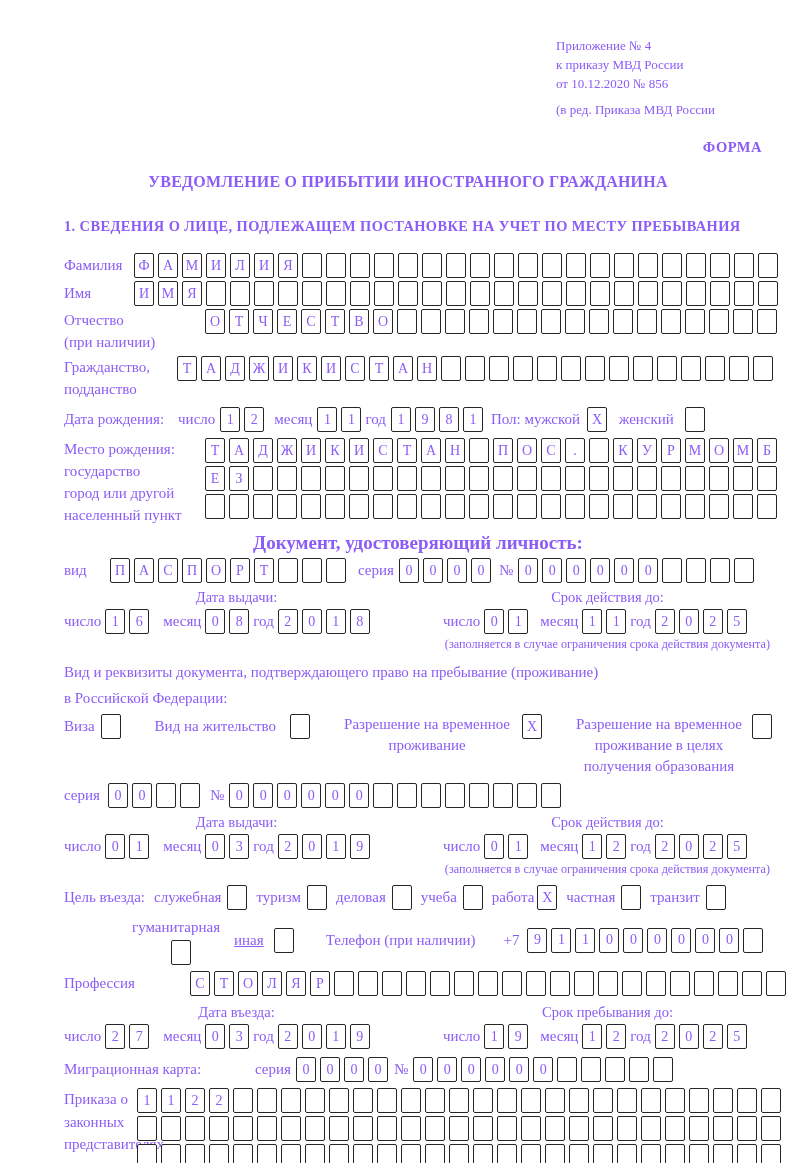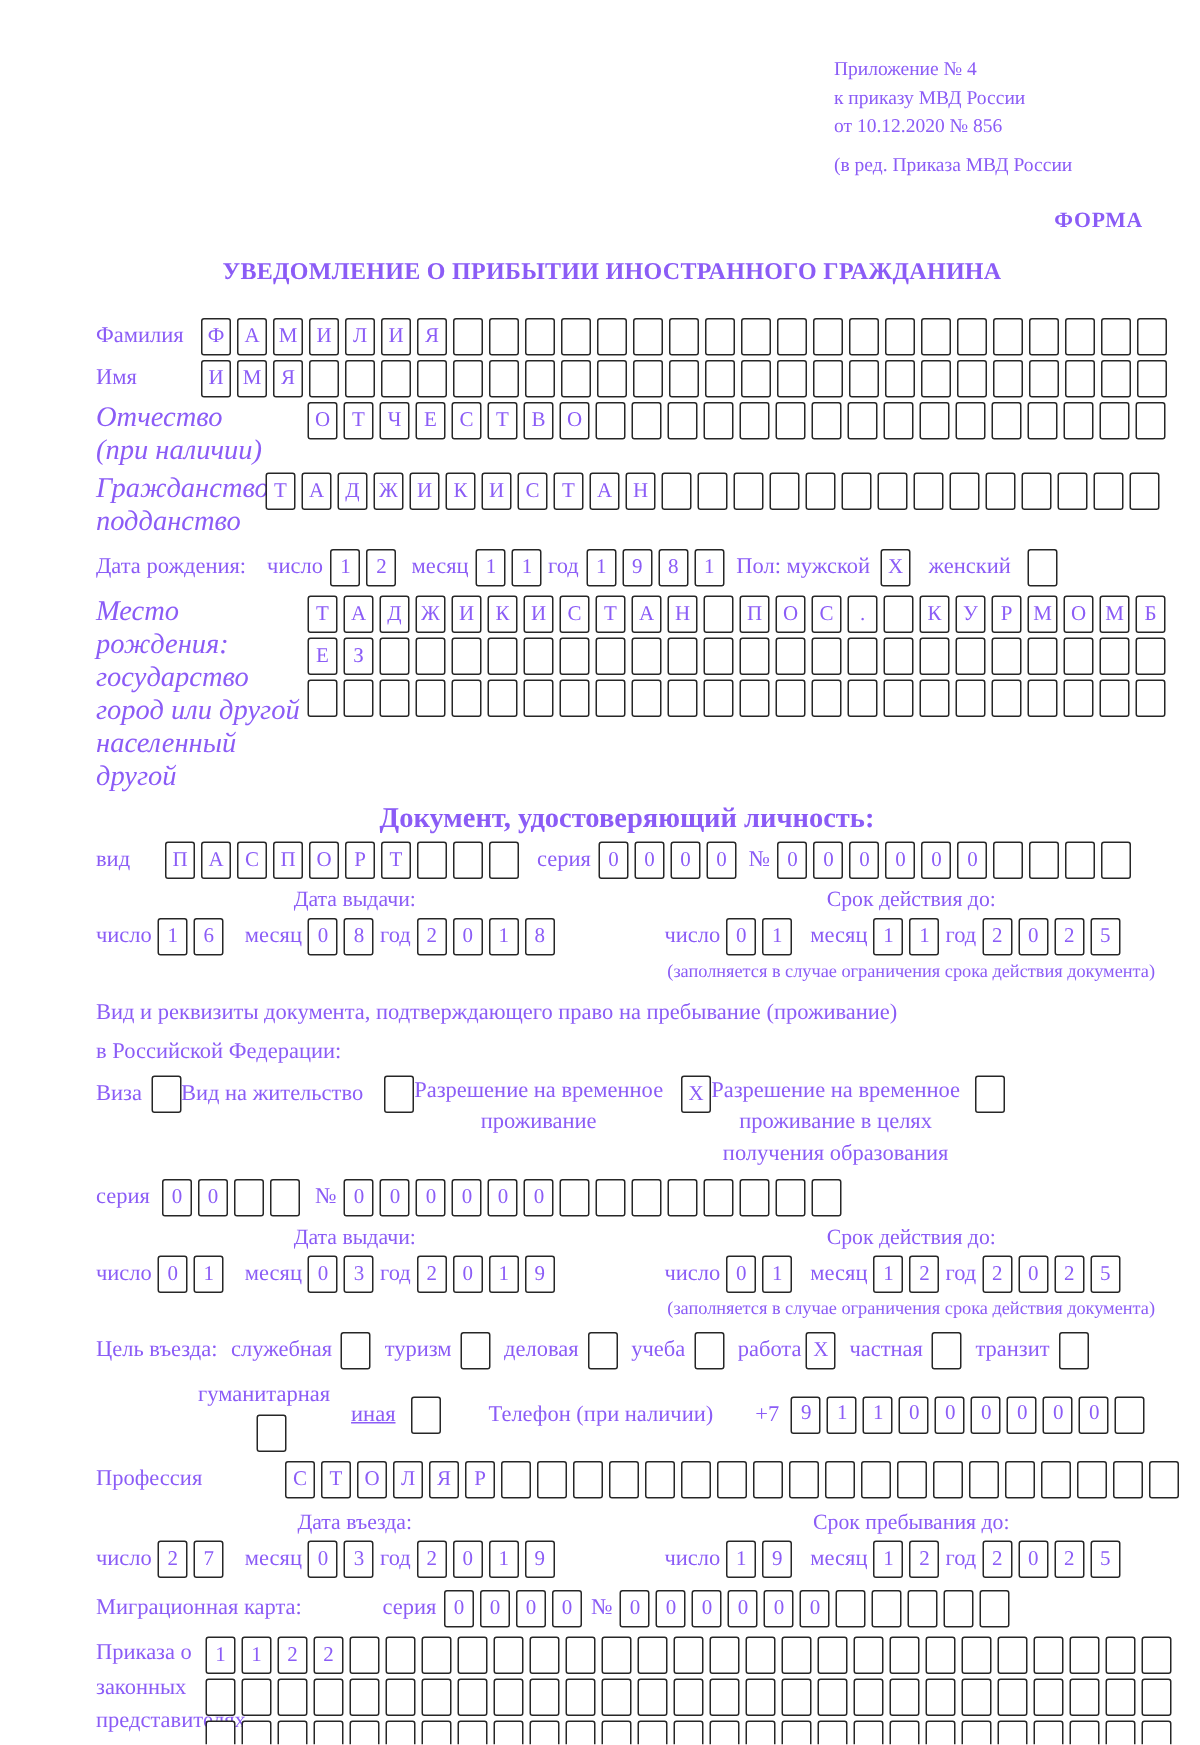--- a/index.html
+++ b/index.html
@@ -11,21 +11,21 @@
   }
   .hdr{margin-left:492px;font-size:13px;line-height:19px;}
   .hdr .sub{margin-top:7px;}
   .forma{margin-top:20px;text-align:right;padding-right:10px;font-weight:bold;font-size:14.5px;letter-spacing:.5px;}
   .title{margin-top:14px;margin-left:-20px;text-align:center;font-weight:bold;font-size:16px;line-height:24px;letter-spacing:.2px;}
   .blank{display:inline-block;width:56px;border-bottom:2.4px solid #3a3a3a;height:13px;margin-left:10px;}
   .sec1{margin-top:24px;font-weight:bold;font-size:14.4px;letter-spacing:.4px;white-space:nowrap;}
 
   .row{display:flex;align-items:flex-start;margin-top:3px;}
   .rowlabel{font-size:15px;line-height:25px;flex:0 0 auto;}
-  .lblblock{font-size:19px;line-height:22px;flex:0 0 auto;font-style:italic;}
+  .lblblock{font-size:15px;line-height:22px;flex:0 0 auto;}
   .w70{width:70px;} .w113{width:113px;} .w125{width:126px;} .w140{width:141px;} .w72{width:73px;}
   .cells{display:flex;flex:0 0 auto;}
   .cell{
     display:inline-flex;align-items:center;justify-content:center;
     box-sizing:border-box;width:20px;height:25px;flex:0 0 auto;
     border:1.6px solid #262626;border-radius:2px;margin-right:4px;
     font-size:14px;background:#fff;
   }
   .cb{margin:0 0 0 6px;}
   .inl{display:flex;align-items:center;font-size:15px;}
@@ -36,21 +36,21 @@
   .daterow{display:flex;margin-top:5px;}
   .datecol{box-sizing:border-box;}
   .datecol.left{width:345px;}
   .datecol.right{flex:1;padding-left:34px;}
   .datehead{text-align:center;font-size:14.5px;line-height:18px;}
   .dateline{display:flex;align-items:center;font-size:15px;margin-top:3px;}
   .dateline .lbl{margin-right:4px;white-space:nowrap;line-height:25px;}
   .fnote{font-size:12.2px;text-align:right;margin-top:3px;padding-right:2px;}
 
   .pline{font-size:15px;line-height:24px;margin-top:8px;}
-  .cbrow{display:flex;justify-content:flex-start;margin-top:4px;align-items:flex-start;}
+  .cbrow{display:flex;justify-content:space-between;margin-top:4px;align-items:flex-start;}
   .cbitem{display:flex;align-items:flex-start;font-size:15px;}
   .cbitem .lbl{line-height:25px;white-space:nowrap;}
   .lblc{text-align:center;line-height:21px;font-size:15px;}
 
   .visitrow{display:flex;align-items:center;font-size:15px;margin-top:8px;flex-wrap:nowrap;}
   .visitrow .lbl{white-space:nowrap;line-height:25px;}
   .opt{display:flex;align-items:center;margin-left:9px;}
   .opt:first-of-type{margin-left:6px;flex-direction:column;}
 
   .gblock{display:flex;margin-top:6px;}
@@ -68,20 +68,21 @@
     <div>от 10.12.2020 № 856</div>
     <div class="sub">(в ред. Приказа МВД России</div>
   </div>
 
   <div class="forma">ФОРМА</div>
 
   <div class="title">
     <div>УВЕДОМЛЕНИЕ О ПРИБЫТИИ ИНОСТРАННОГО ГРАЖДАНИНА</div>
   </div>
 
+  <div class="sec1">1. СВЕДЕНИЯ О ЛИЦЕ, ПОДЛЕЖАЩЕМ ПОСТАНОВКЕ НА УЧЕТ ПО МЕСТУ ПРЕБЫВАНИЯ</div>
 
   <div class="row" style="margin-top:18px;">
     <span class="rowlabel w70">Фамилия</span>
     <span class="cells">
         <span class="cell">Ф</span>
         <span class="cell">А</span>
         <span class="cell">М</span>
         <span class="cell">И</span>
         <span class="cell">Л</span>
         <span class="cell">И</span>
@@ -232,21 +233,21 @@
     <span class="cell cb" style="margin-left:2px;">X</span>
     <span class="lbl" style="margin-left:12px;">женский</span>
     <span class="cell cb"></span>
   </div>
 
   <div class="row" style="margin-top:6px;">
     <span class="lblblock w140">
       <div>Место рождения:</div>
       <div>государство</div>
       <div>город или другой</div>
-      <div>населенный другой</div>
+      <div>населенный пункт</div>
     </span>
     <span class="stack">
       <span class="cells">
           <span class="cell">Т</span>
           <span class="cell">А</span>
           <span class="cell">Д</span>
           <span class="cell">Ж</span>
           <span class="cell">И</span>
           <span class="cell">К</span>
           <span class="cell">И</span>

